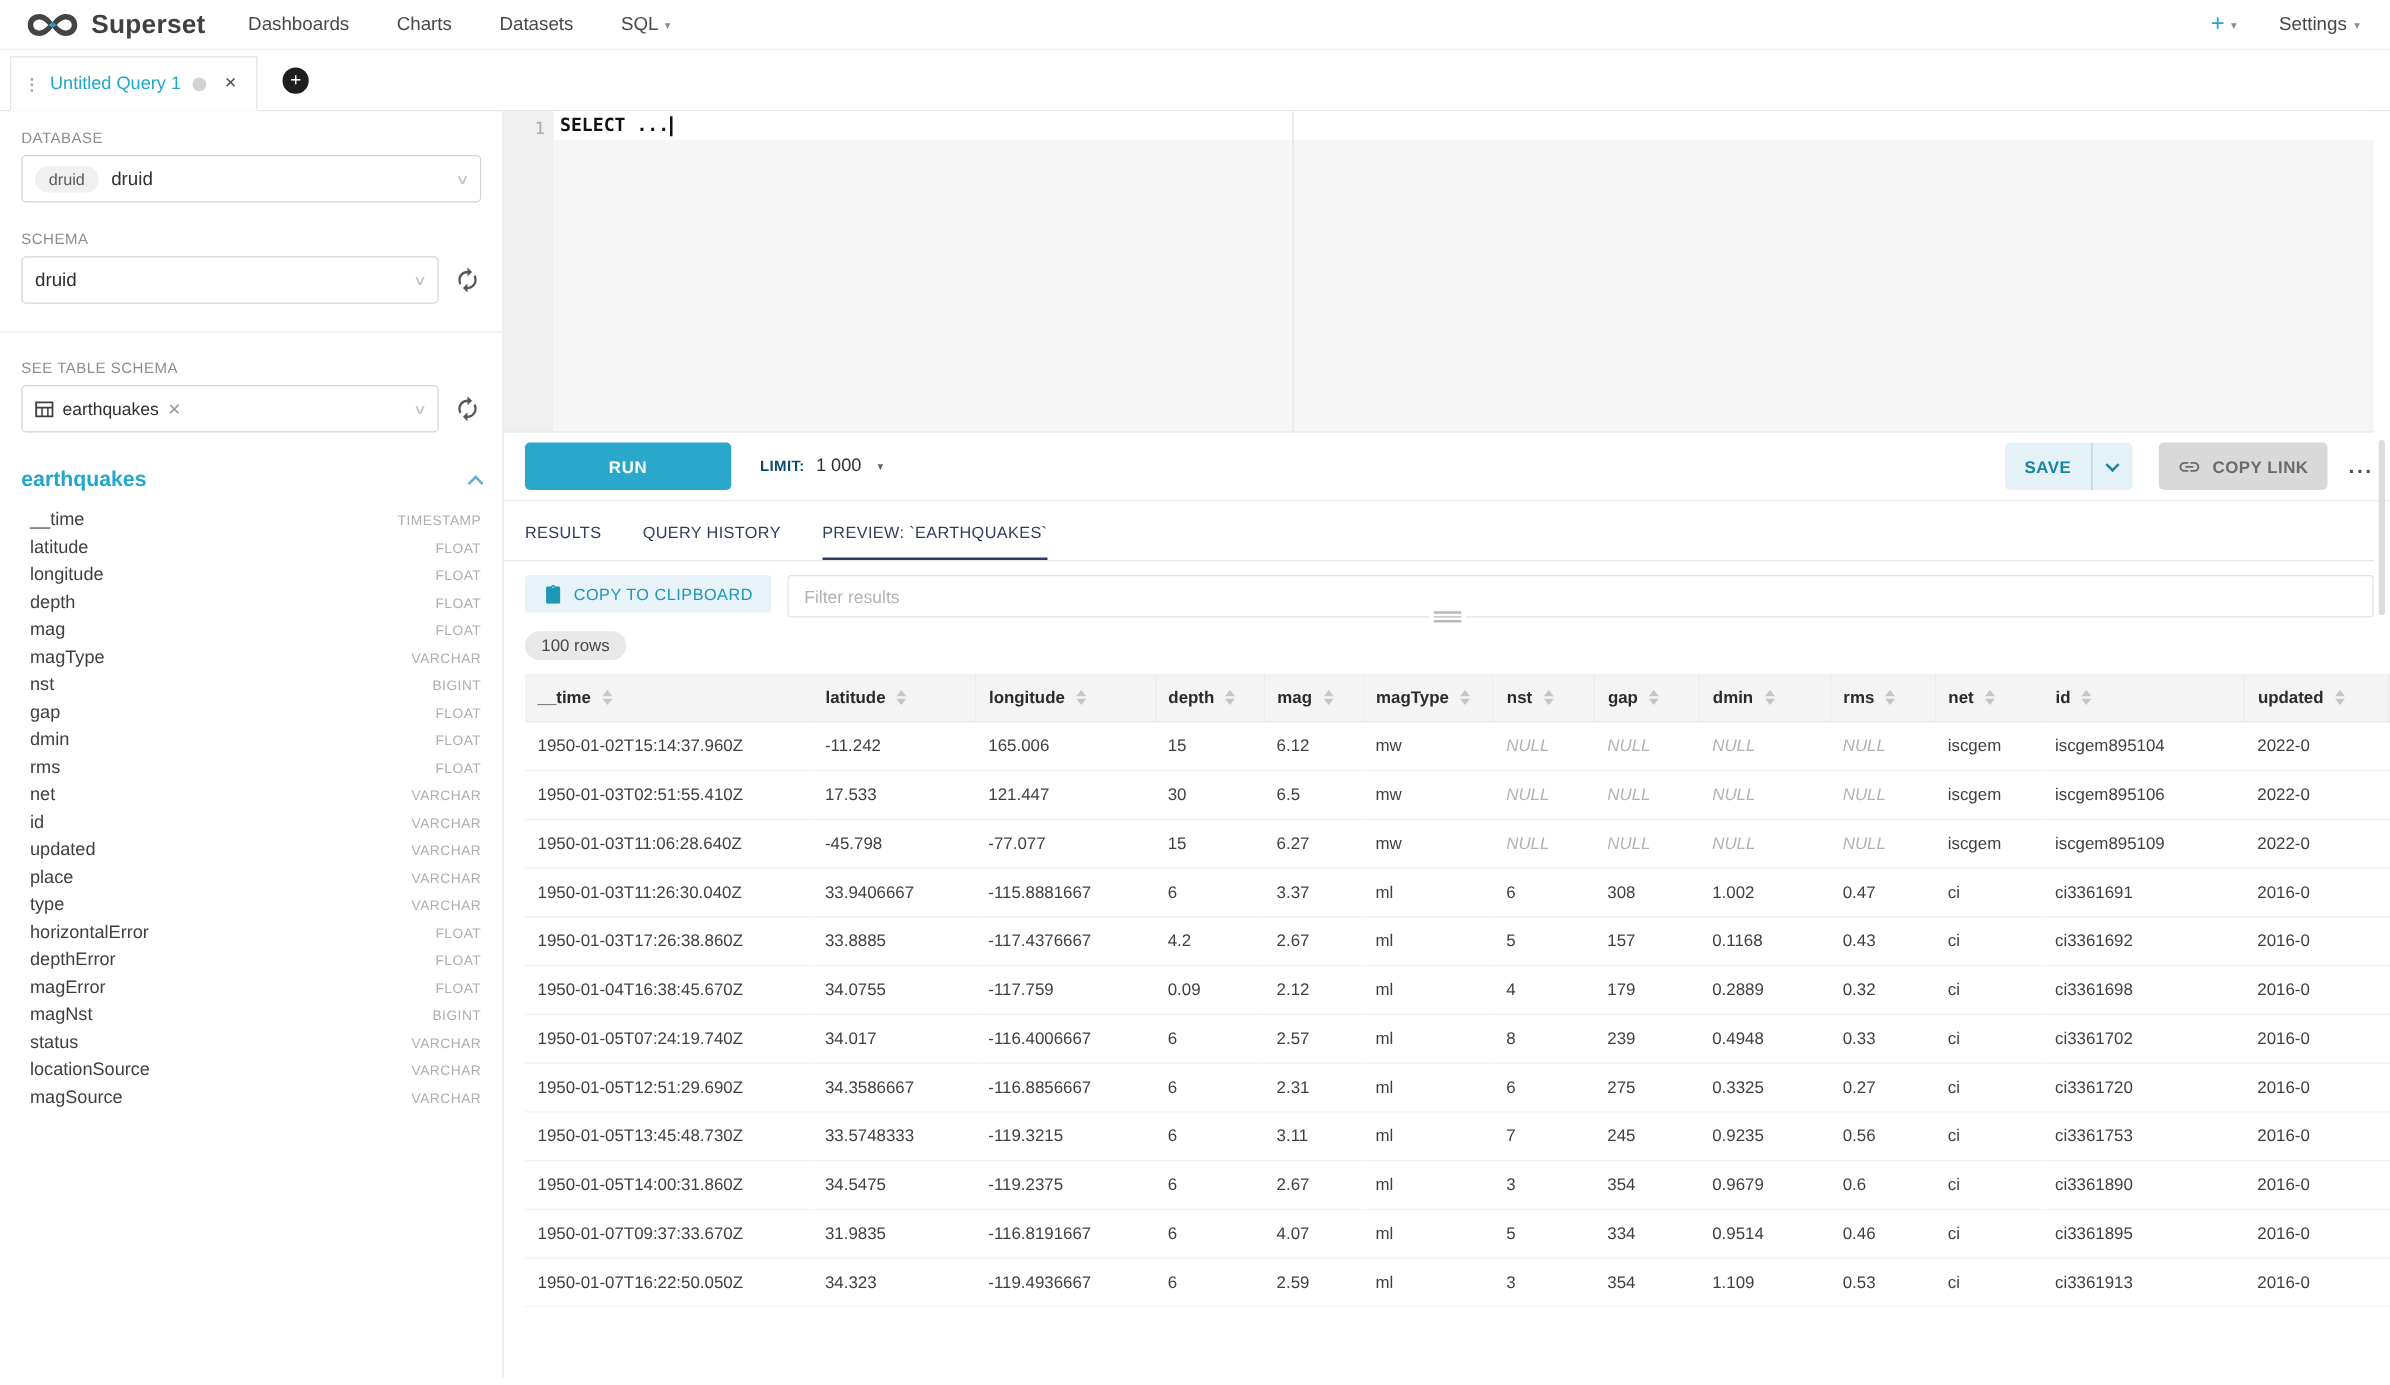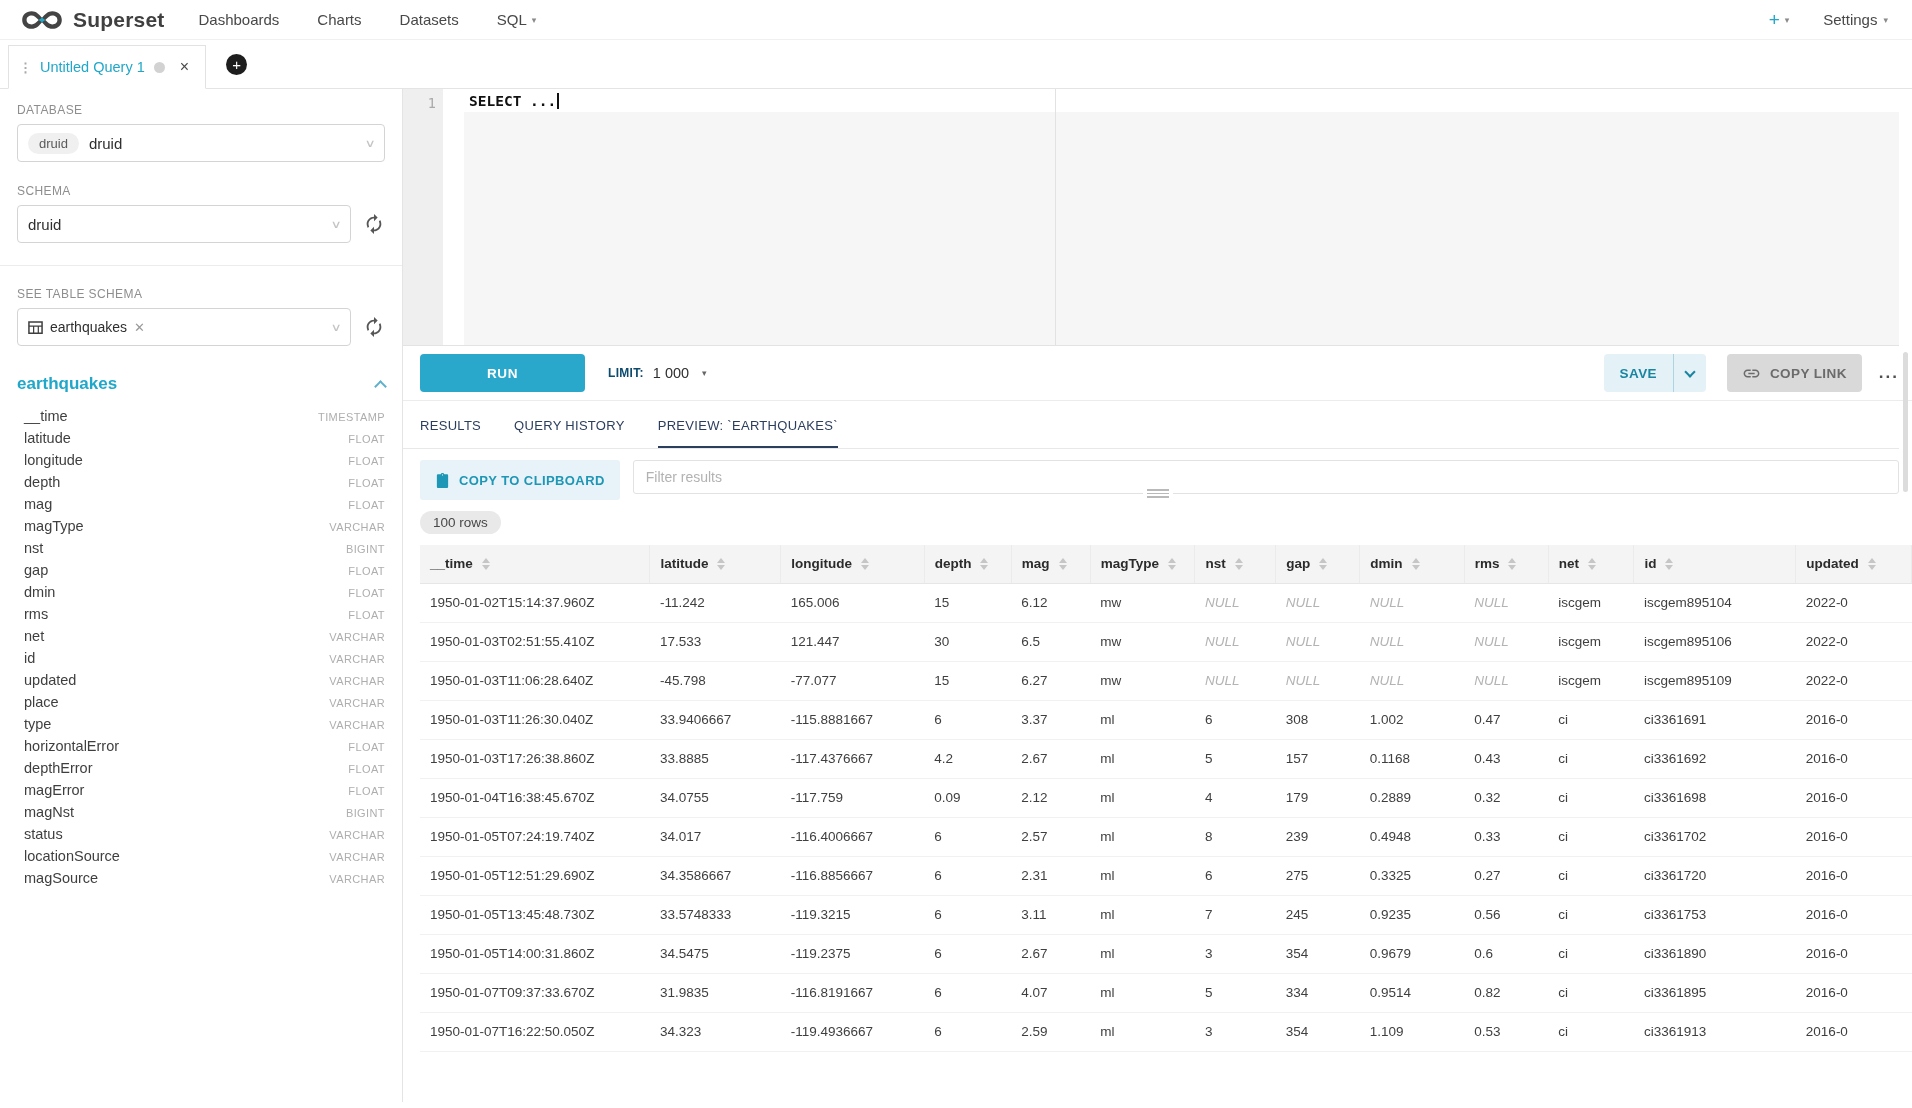--- a/index.html
+++ b/index.html
@@ -59,21 +59,21 @@
     transform:rotate(-45deg); margin-top:5px; cursor:pointer; }
   .col-list { margin-top:14px; }
   .col-row { display:flex; align-items:baseline; height:22px; padding-left:7px; }
   .col-name { font-size:14.5px; color:#3f3f3f; }
   .col-type { margin-left:auto; font-size:11px; color:#aeaeae; letter-spacing:.4px; }
 
   
   .editor { height:257px; display:flex; border-bottom:1px solid #e3e3e3; margin-right:13px; position:relative; }
   .gutter { width:40px; background:#efefef; color:#a9a9a9; font-family:"DejaVu Sans Mono", monospace;
     font-size:13.5px; text-align:right; padding:3px 7px 0 0; line-height:23px; }
-  .code-area { flex:1; background:#f6f6f6; position:relative;margin-left:21px; }
+  .code-area { flex:1; background:#f6f6f6; position:relative; }
   .active-line { height:23px; background:#fff; display:flex; align-items:center; padding-left:5px; }
   .code-text { font-family:"DejaVu Sans Mono", monospace; font-size:14.5px; font-weight:bold; color:#111; }
   .cursor { width:2px; height:16px; background:#111; margin-left:1px; }
   .print-margin { position:absolute; left:591px; top:0; bottom:0; width:1px; background:#e2e2e2; }
 
   
   .toolbar { height:55px; display:flex; align-items:center; padding:0 13px 0 17px; border-bottom:1px solid #ececec; }
   .run-btn { width:165px; height:38px; background:#2aa8cb; color:#fff; border:none; border-radius:4px;
     font-size:13.5px; font-weight:bold; letter-spacing:.6px; cursor:pointer; font-family:inherit; }
   .limit { display:flex; align-items:center; gap:9px; margin-left:23px; }
@@ -97,22 +97,22 @@
   .drag-handle i { display:block; height:1.5px; background:#b9b9b9; }
 
   .pane-scrollbar { position:absolute; right:4px; top:263px; width:5px; height:140px; background:#dcdcdc; border-radius:3px; }
 
   
   .stabs { display:flex; padding-left:17px; margin-right:13px; border-bottom:1px solid #e8e8e8; height:48px; }
   .stab { margin-right:33px; font-size:13px; font-weight:500; color:#2c3e5d; letter-spacing:.3px;
     padding-top:17px; cursor:pointer; border-bottom:2.5px solid transparent; }
   .stab.active { border-bottom-color:#2c3e5d; }
   .actions { display:flex; gap:13px; margin:11px 13px 0 17px; }
-  .copyclip-btn { height:40px; display:flex; align-items:center; gap:9px; padding:0 15px; background:#e7f3f9;
-    border-radius:3px; color:#1e96b5; font-size:13px; font-weight:bold; letter-spacing:.4px; cursor:pointer; flex:none; }
+  .copyclip-btn { height:30px; display:flex; align-items:center; gap:9px; padding:0 15px; background:#e7f3f9;
+    border-radius:3px; color:#1e96b5; font-size:13px; font-weight:normal; letter-spacing:.4px; cursor:pointer; flex:none; }
   .copyclip-btn svg { width:15px; height:15px; fill:#1e96b5; }
   .filter-input { flex:1; height:34px; border:1px solid #e2e2e2; border-radius:3px; padding:0 12px;
     font-size:14px; color:#333; font-family:inherit; outline:none; }
   .filter-input::placeholder { color:#b2b2b2; }
   .badge-row { margin:11px 0 0 17px; }
   .rows-badge { display:inline-block; background:#e9e9e9; border-radius:13px; padding:4px 13px;
     font-size:13.5px; color:#484848; }
 
   
   .tablewrap { margin:11px 0 0 17px; overflow:hidden; }
@@ -673,21 +673,21 @@
             <tr>
               <td>1950-01-07T09:37:33.670Z</td>
               <td>31.9835</td>
               <td>-116.8191667</td>
               <td>6</td>
               <td>4.07</td>
               <td>ml</td>
               <td>5</td>
               <td>334</td>
               <td>0.9514</td>
-              <td>0.82</td>
+              <td>0.46</td>
               <td>ci</td>
               <td>ci3361895</td>
               <td>2016-0</td>
             </tr>
             <tr>
               <td>1950-01-07T16:22:50.050Z</td>
               <td>34.323</td>
               <td>-119.4936667</td>
               <td>6</td>
               <td>2.59</td>

